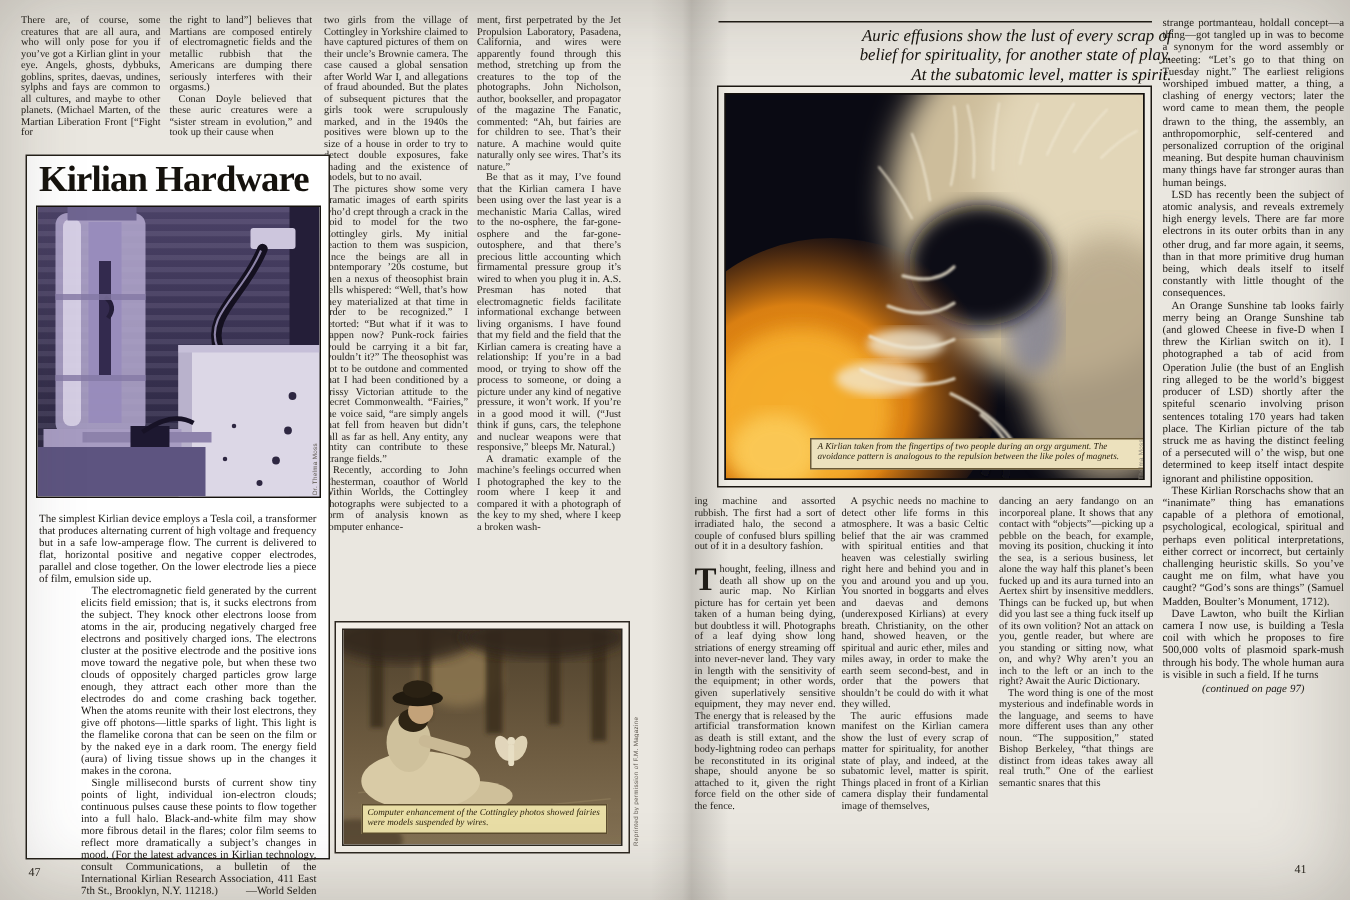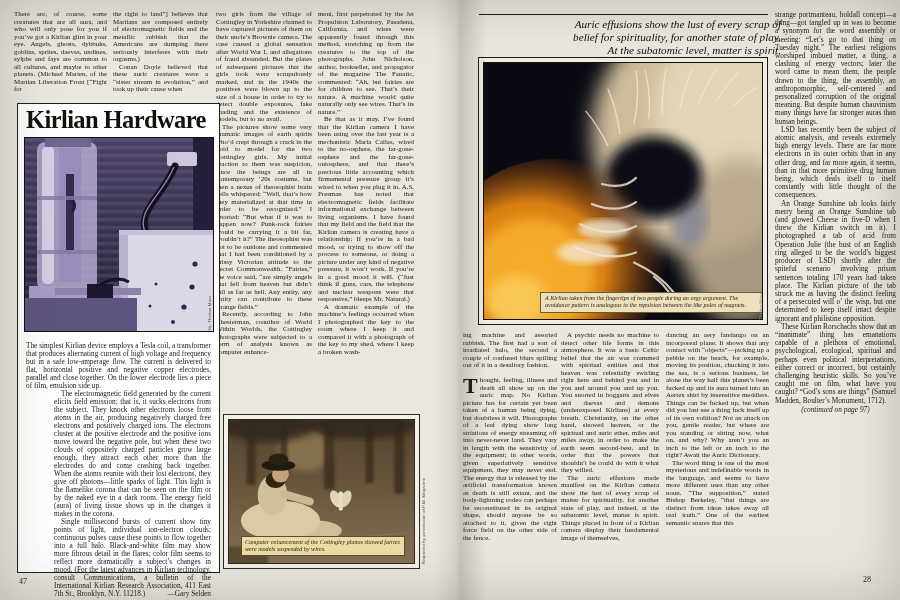--- a/index.html
+++ b/index.html
@@ -143,21 +143,21 @@
         <rect x="0" y="160" width="112" height="33" fill="#5d5480"></rect>
         <rect x="30" y="150" width="86" height="7" fill="#8d82ab"></rect>
         <rect x="62" y="146" width="26" height="14" fill="#1d1830"></rect>
         <path d="M70 150 q 20 -14 34 -6" stroke="#171226" stroke-width="3" fill="none"></path>
       </svg>
     </div>
     <div class="feature-text">
       <p>The simplest Kirlian device employs a Tesla coil, a transformer that produces alternating current of high voltage and frequency but in a safe low-amperage flow. The current is delivered to flat, horizontal positive and negative copper electrodes, parallel and close together. On the lower electrode lies a piece of film, emulsion side up.</p>
       <p class="ind">The electromagnetic field generated by the current elicits field emission; that is, it sucks electrons from the subject. They knock other electrons loose from atoms in the air, producing negatively charged free electrons and positively charged ions. The electrons cluster at the positive electrode and the positive ions move toward the negative pole, but when these two clouds of oppositely charged particles grow large enough, they attract each other more than the electrodes do and come crashing back together. When the atoms reunite with their lost electrons, they give off photons—little sparks of light. This light is the flamelike corona that can be seen on the film or by the naked eye in a dark room. The energy field (aura) of living tissue shows up in the changes it makes in the corona.</p>
       <p class="ind">Single millisecond bursts of current show tiny points of light, individual ion-electron clouds; continuous pulses cause these points to flow together into a full halo. Black-and-white film may show more fibrous detail in the flares; color film seems to reflect more dramatically a subject’s changes in mood. (For the latest advances in Kirlian technology, consult Communications, a bulletin of the International Kirlian Research Association, 411 East 7th St., Brooklyn, N.Y. 11218.)</p>
-      <div class="byline">—Gary Selden</div>
+      <div class="byline">—World Selden</div>
     </div>
   </div>
   <div class="vcredit credit-feature">Dr. Thelma Moss</div>
 
   <div class="cott-frame">
     <div class="cott-inner">
       <svg viewBox="0 0 187 145" preserveAspectRatio="none">
         <defs>
           <linearGradient id="cbg" x1="0" y1="0" x2="0" y2="1">
             <stop offset="0" stop-color="#50422d"></stop>
@@ -293,20 +293,21 @@
   </div>
   <div class="col colC">
     <p>dancing an aery fandango on an incorporeal plane. It shows that any contact with “objects”—picking up a pebble on the beach, for example, moving its position, chucking it into the sea, is a serious business, let alone the way half this planet’s been fucked up and its aura turned into an Aertex shirt by insensitive meddlers. Things can be fucked up, but when did you last see a thing fuck itself up of its own volition? Not an attack on you, gentle reader, but where are you standing or sitting now, what on, and why? Why aren’t you an inch to the left or an inch to the right? Await the Auric Dictionary.</p>
     <p class="ind">The word thing is one of the most mysterious and indefinable words in the language, and seems to have more different uses than any other noun. “The supposition,” stated Bishop Berkeley, “that things are distinct from ideas takes away all real truth.” One of the earliest semantic snares that this</p>
   </div>
   <div class="col colD">
     <p>strange portmanteau, holdall concept—a thing—got tangled up in was to become a synonym for the word assembly or meeting: “Let’s go to that thing on Tuesday night.” The earliest religions worshiped imbued matter, a thing, a clashing of energy vectors; later the word came to mean them, the people drawn to the thing, the assembly, an anthropomorphic, self-centered and personalized corruption of the original meaning. But despite human chauvinism many things have far stronger auras than human beings.</p>
     <p class="ind">LSD has recently been the subject of atomic analysis, and reveals extremely high energy levels. There are far more electrons in its outer orbits than in any other drug, and far more again, it seems, than in that more primitive drug human being, which deals itself to itself constantly with little thought of the consequences.</p>
     <p class="ind">An Orange Sunshine tab looks fairly merry being an Orange Sunshine tab (and glowed Cheese in five-D when I threw the Kirlian switch on it). I photographed a tab of acid from Operation Julie (the bust of an English ring alleged to be the world’s biggest producer of LSD) shortly after the spiteful scenario involving prison sentences totaling 170 years had taken place. The Kirlian picture of the tab struck me as having the distinct feeling of a persecuted will o’ the wisp, but one determined to keep itself intact despite ignorant and philistine opposition.</p>
     <p class="ind">These Kirlian Rorschachs show that an “inanimate” thing has emanations capable of a plethora of emotional, psychological, ecological, spiritual and perhaps even political interpretations, either correct or incorrect, but certainly challenging heuristic skills. So you’ve caught me on film, what have you caught? “God’s sons are things” (Samuel Madden, Boulter’s Monument, 1712).</p>
+    <p class="ind">Dave Lawton, who built the Kirlian camera I now use, is building a Tesla coil with which he proposes to fire 500,000 volts of plasmoid spark-mush through his body. The whole human aura is visible in such a field. If he turns</p>
     <div class="continued">(continued on page 97)</div>
   </div>
 
-  <div class="pagenum pn-right">28</div>
+  <div class="pagenum pn-right">41</div>
 </div>
 
 <div class="gutter"></div>
 <div class="vignette"></div>
 
 </body></html>

